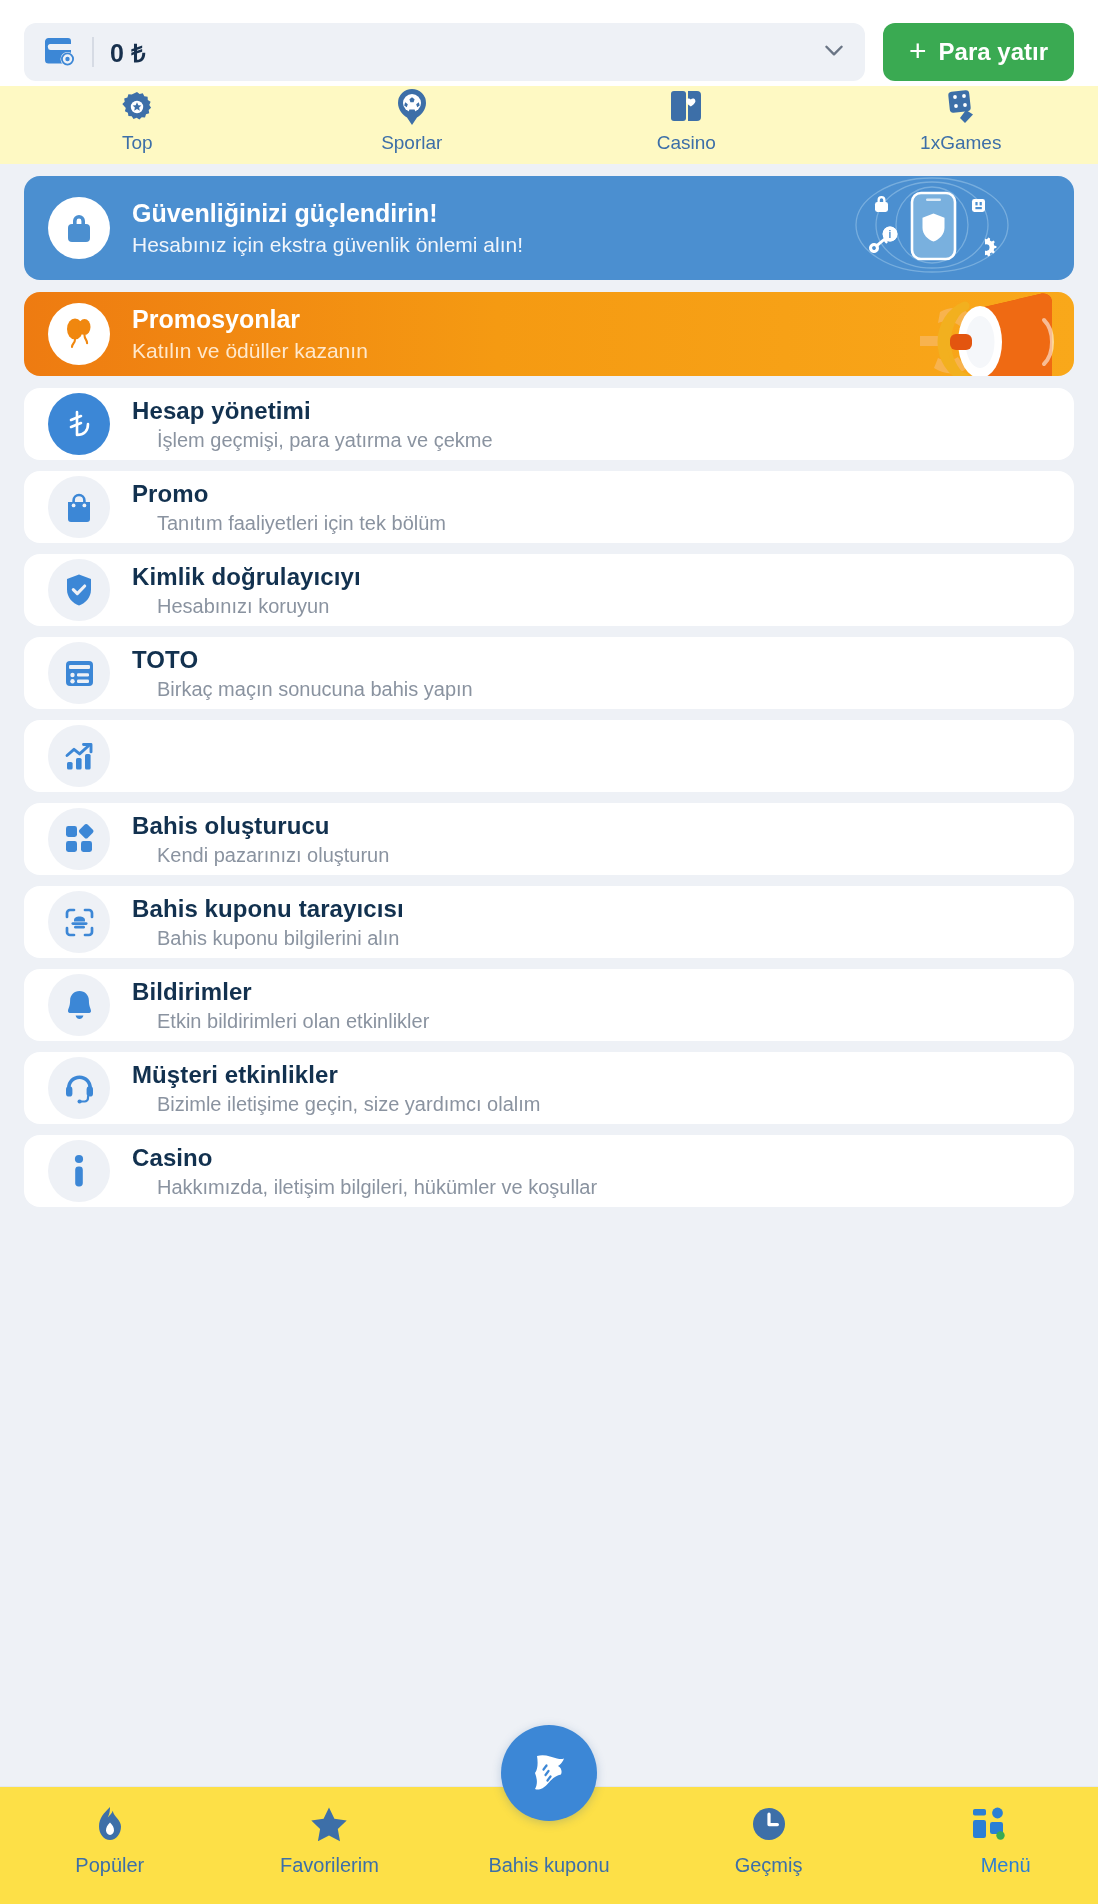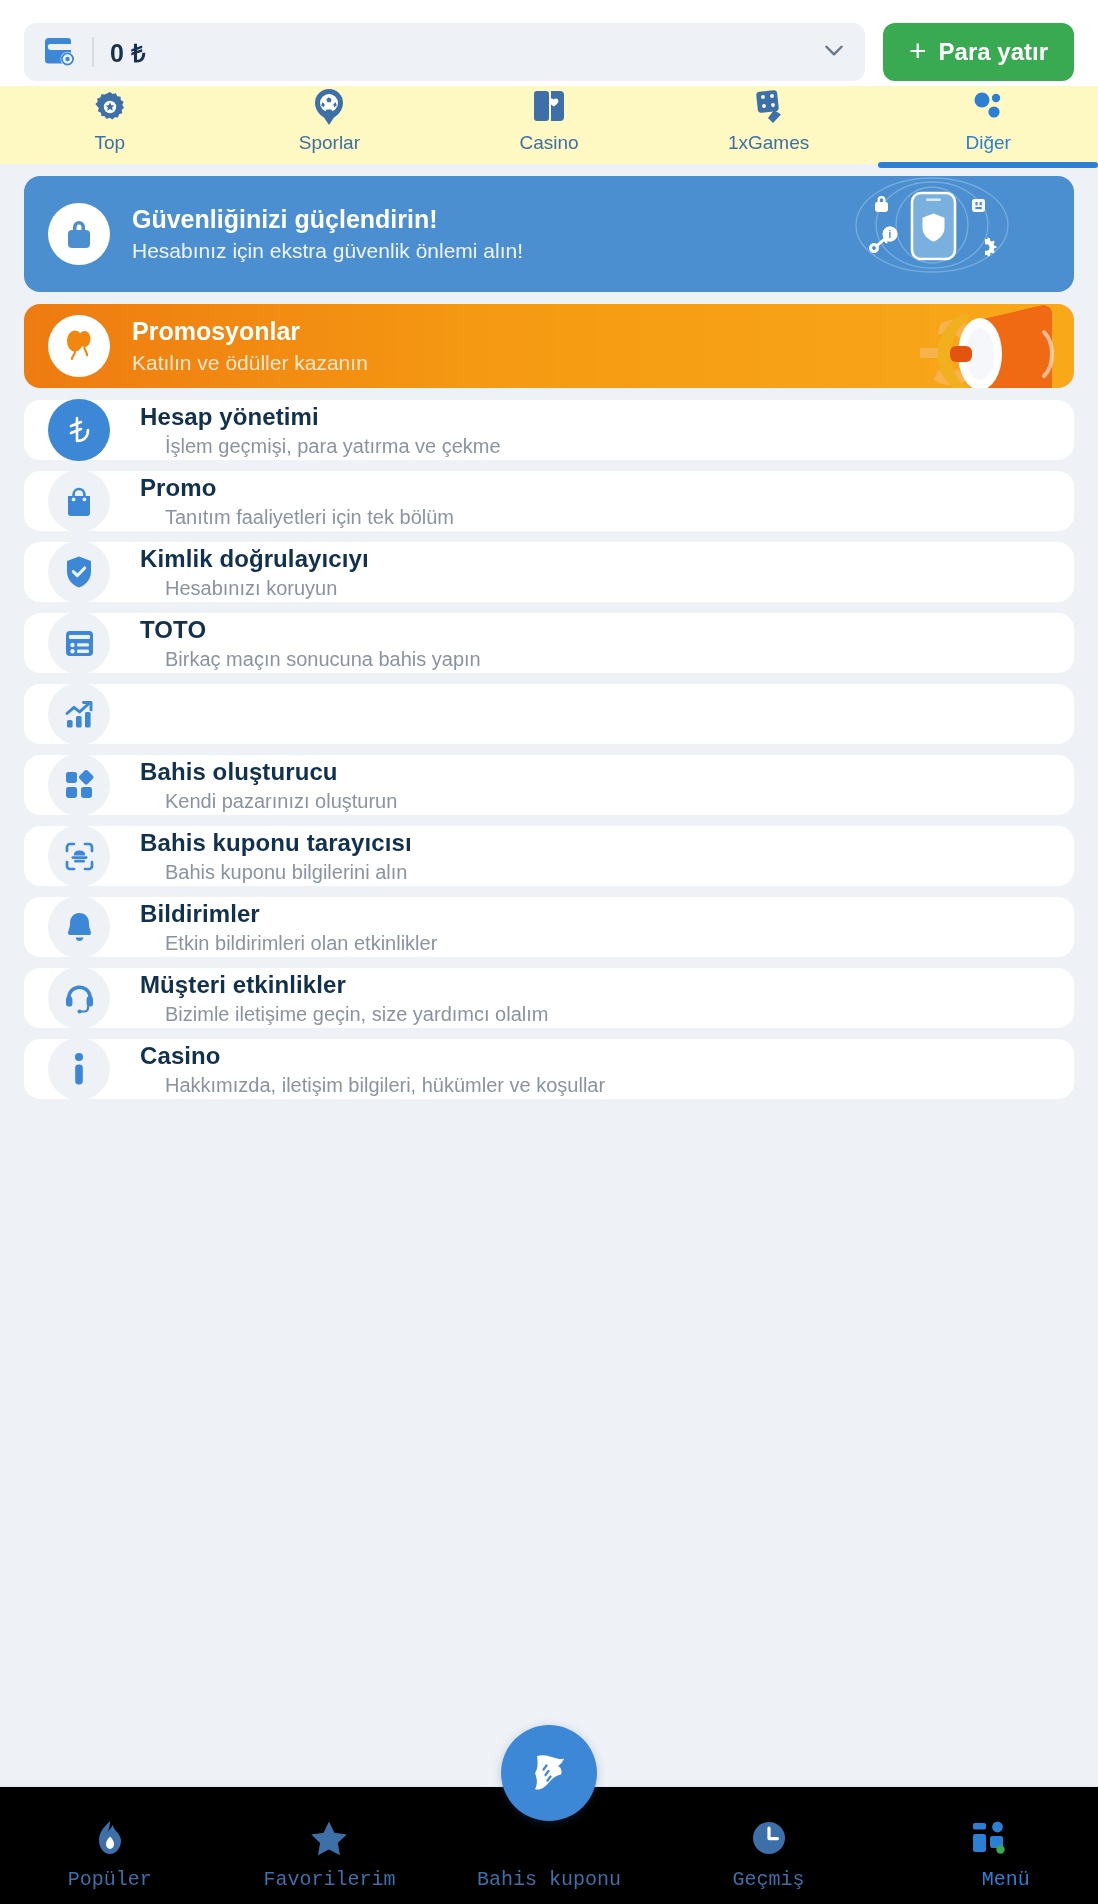--- a/index.html
+++ b/index.html
@@ -105,21 +105,21 @@
 
   
   .content {
     flex: 1 1 auto;
     padding: 12px 24px 0 24px;
     overflow: hidden;
   }
 
   
   .banner {
-    height: 116px;
+    height: 104px;
     border-radius: 16px;
     display: flex;
     align-items: center;
     padding: 0 24px;
     gap: 22px;
     margin-bottom: 12px;
     position: relative;
     overflow: hidden;
     cursor: pointer;
   }
@@ -143,52 +143,51 @@
     right: 0; top: 0; bottom: 0;
     width: 330px;
     z-index: 1;
     pointer-events: none;
   }
 
   
   .row {
     background: #ffffff;
     border-radius: 16px;
-    height: 60px;
+    height: 72px;
     display: flex;
     align-items: center;
     padding: 0 24px;
-    gap: 30px;
+    gap: 22px;
     margin-bottom: 11px;
     cursor: pointer;
   }
   .row-ico {
     width: 62px; height: 62px;
     border-radius: 50%;
     background: #eef1f6;
     display: flex; align-items: center; justify-content: center;
     flex: 0 0 auto;
     color: #3c87d6;
   }
   .row-ico.solid { background: #3c87d6; color: #ffffff; }
   .row-txt { display: flex; flex-direction: column; gap: 4px; }
   .row-title { font-size: 24px; font-weight: bold; color: #12314f; letter-spacing:.1px;}
   .row-sub   { font-size: 20px; color: #8a93a0; margin-left: 25px; }
 
   
   .bottomnav {
     flex: 0 0 auto;
     height: 118px;
-    background: #000000;
+    background: #fde047;
     border-top: 1px solid #e3e8ef;
     display: flex;
-    align-items: center;
+    align-items: flex-start;
     position: relative;
     padding-top: 16px;
-    font-family: Liberation Mono, monospace;
   }
   .bnav-item {
     flex: 1 1 0;
     display: flex;
     flex-direction: column;
     align-items: center;
     gap: 9px;
     cursor: pointer;
   }
   .bnav-ico { height: 42px; display:flex; align-items:center; justify-content:center; color:#3d6fa8; }
@@ -280,30 +279,20 @@
           <circle cx="12" cy="9" r="1.9" fill="#fff"></circle>
           <circle cx="21" cy="8" r="1.9" fill="#fff"></circle>
           <circle cx="13" cy="18" r="1.9" fill="#fff"></circle>
           <circle cx="22" cy="17" r="1.9" fill="#fff"></circle>
           <path d="M23 22l7 4.5-8 8.5-5-5z"></path>
         </svg>
       </span>
       <span class="tlabel">1xGames</span>
     </div>
 
-    <div class="tab active">
-      <span class="ticon">
-        <svg width="36" height="34" viewBox="0 0 36 34" fill="currentColor">
-          <circle cx="12" cy="10" r="7.5"></circle>
-          <circle cx="26" cy="8" r="4.2"></circle>
-          <circle cx="24" cy="22" r="5.6"></circle>
-        </svg>
-      </span>
-      <span class="tlabel">Diğer</span>
-    </div>
   </div>
 
   <div class="content">
 
     <div class="banner security">
       <div class="banner-circle">
         <svg width="30" height="34" viewBox="0 0 30 34" fill="#4b8fd0">
           <rect x="4" y="13" width="22" height="18" rx="4"></rect>
           <path d="M9 14v-4a6 6 0 0 1 12 0v4h-3.6v-4a2.4 2.4 0 0 0-4.8 0v4z"></path>
         </svg>

